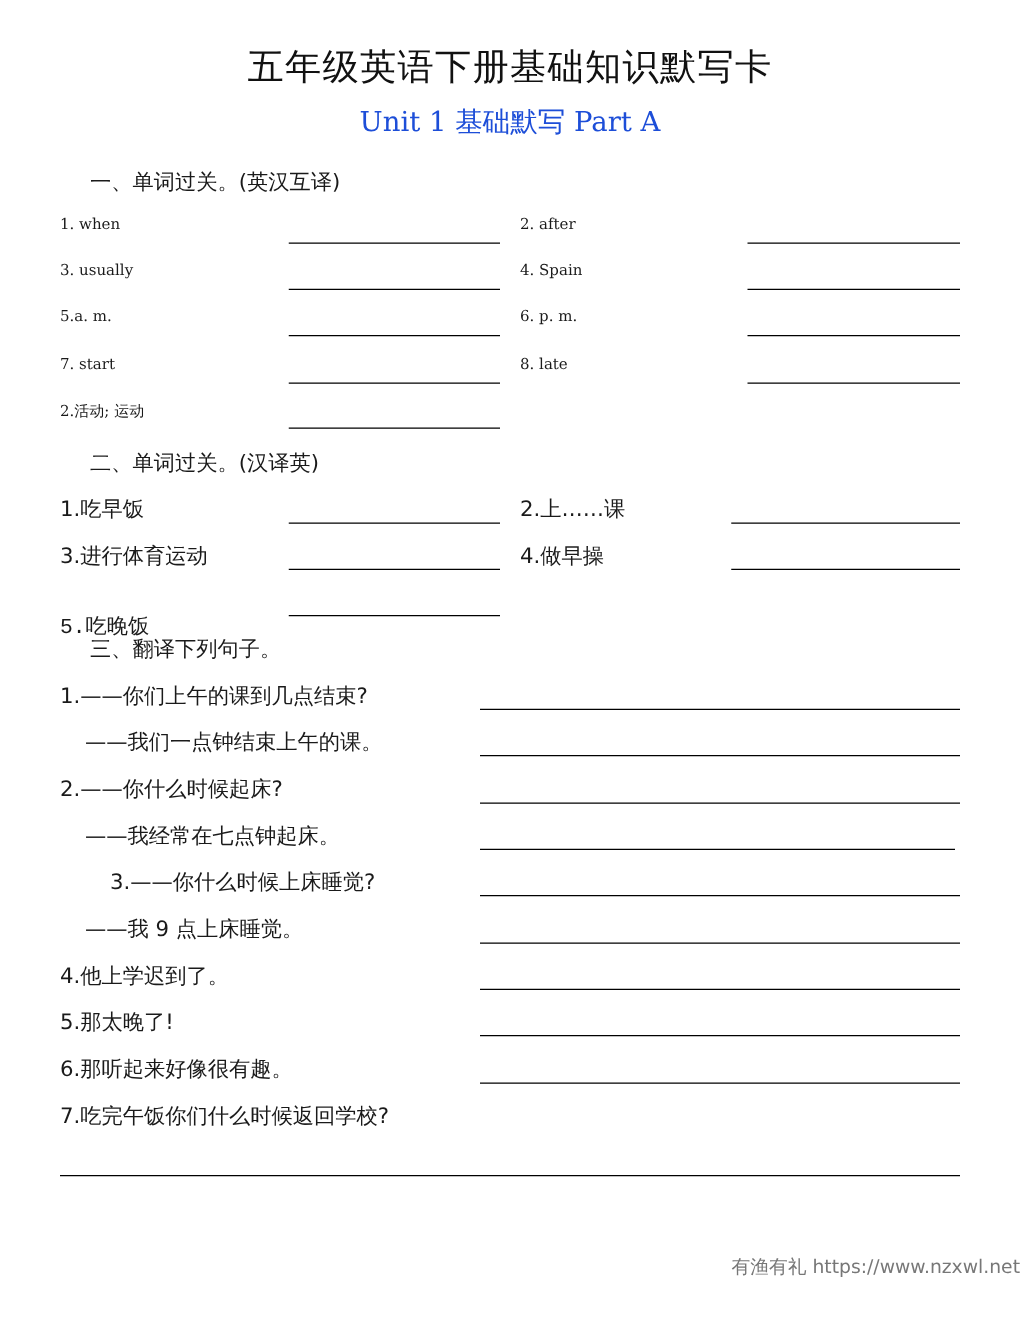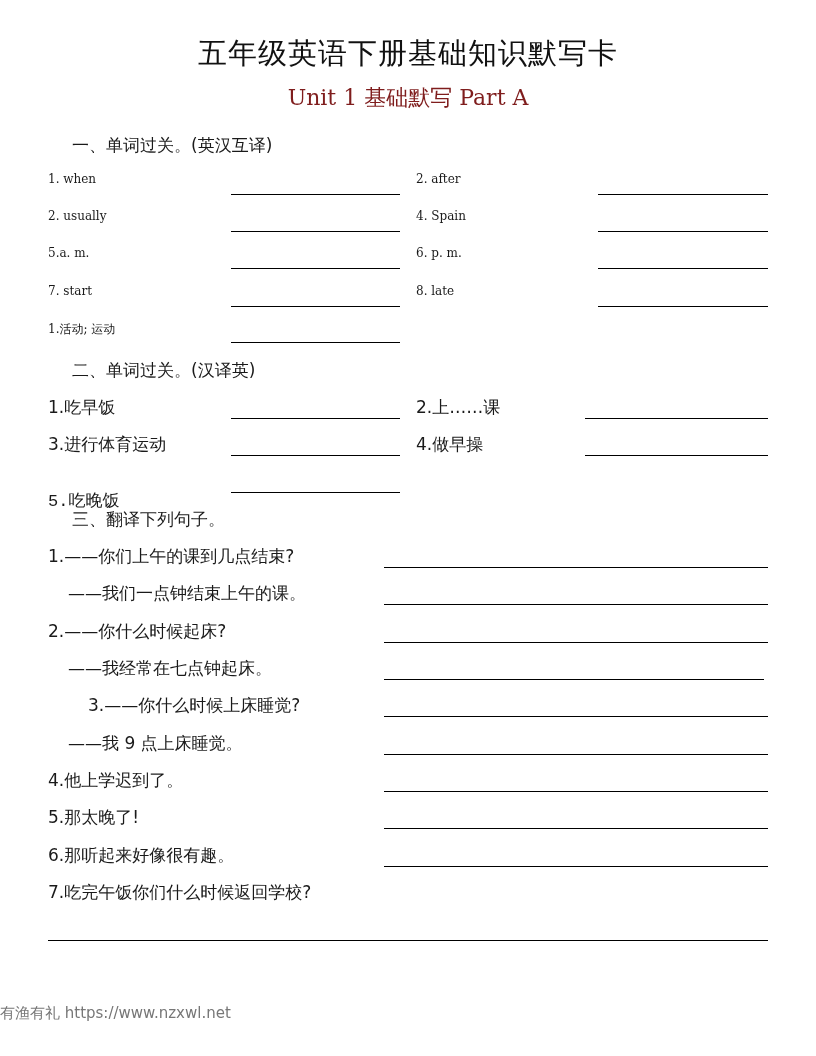--- a/index.html
+++ b/index.html
@@ -1,56 +1,56 @@
 <!DOCTYPE html>
 <html><head>
 <meta charset="utf-8">
 <style>
   html, body { margin: 0; padding: 0; background: #ffffff; }
   body { width: 816px; height: 1056px; position: relative; overflow: hidden;
          font-family: "DejaVu Serif", "Liberation Serif", serif; color: #1a1a1a; }
   .abs { position: absolute; white-space: nowrap; }
   .title { left: 0; width: 816px; top: 34px; text-align: center; font-size: 29px; letter-spacing: 1px; color: #111; }
-  .subtitle { left: 0; width: 816px; top: 83px; text-align: center; font-size: 22px; color: #7f1d1d; }
+  .subtitle { left: 0; width: 816px; top: 83px; text-align: center; font-size: 22px; color: #1d4ed8; }
   .heading { font-size: 17.5px; left: 48px; margin-left: 24px; }
   .item { font-size: 12px; }
   .cjk { font-family: "DejaVu Sans", "Liberation Sans", sans-serif; font-size: 17px; }
   .line { position: absolute; height: 0; border-top: 1.4px solid #000; }
-  .footer { left: 0; width: 816px; top: 1004px; text-align: left;
+  .footer { left: 0; width: 816px; top: 1004px; text-align: right;
             font-family: "DejaVu Sans", "Liberation Sans", sans-serif; font-size: 15px; color: #777; }
 </style>
 </head>
 <body>
 
 <div class="abs title">五年级英语下册基础知识默写卡</div>
 <div class="abs subtitle">Unit 1 基础默写  Part A</div>
 
 <div class="abs heading cjk" style="top:134px;">一、单词过关。(英汉互译)</div>
 
 <div class="abs item" style="left:48px; top:172px;">1. when</div>
 <div class="line" style="left:231px; width:169px; top:194px;"></div>
 <div class="abs item" style="left:416px; top:172px;text-align:center;">2. after</div>
 <div class="line" style="left:598px; width:170px; top:194px;"></div>
 
-<div class="abs item" style="left:48px; top:209px;">2. usually</div>
+<div class="abs item" style="left:48px; top:209px;">3. usually</div>
 <div class="line" style="left:231px; width:169px; top:231px;"></div>
 <div class="abs item" style="left:416px; top:209px;">4. Spain</div>
 <div class="line" style="left:598px; width:170px; top:231px;"></div>
 
 <div class="abs item" style="left:48px; top:246px;">5.a. m.</div>
 <div class="line" style="left:231px; width:169px; top:268px;"></div>
 <div class="abs item" style="left:416px; top:246px;">6. p. m.</div>
 <div class="line" style="left:598px; width:170px; top:268px;"></div>
 
 <div class="abs item" style="left:48px; top:284px;">7. start</div>
 <div class="line" style="left:231px; width:169px; top:306px;"></div>
 <div class="abs item" style="left:416px; top:284px;">8. late</div>
 <div class="line" style="left:598px; width:170px; top:306px;"></div>
 
-<div class="abs item" style="left:48px; top:321px;">1.活动; 运动</div>
+<div class="abs item" style="left:48px; top:321px;">2.活动; 运动</div>
 <div class="line" style="left:231px; width:169px; top:342px;"></div>
 
 <div class="abs heading cjk" style="top:359px;">二、单词过关。(汉译英)</div>
 
 <div class="abs item cjk" style="left:48px; top:396px;">1.吃早饭</div>
 <div class="line" style="left:231px; width:169px; top:418px;"></div>
 <div class="abs item cjk" style="left:416px; top:396px;">2.上……课</div>
 <div class="line" style="left:585px; width:183px; top:418px;"></div>
 
 <div class="abs item cjk" style="left:48px; top:433px;">3.进行体育运动</div>

